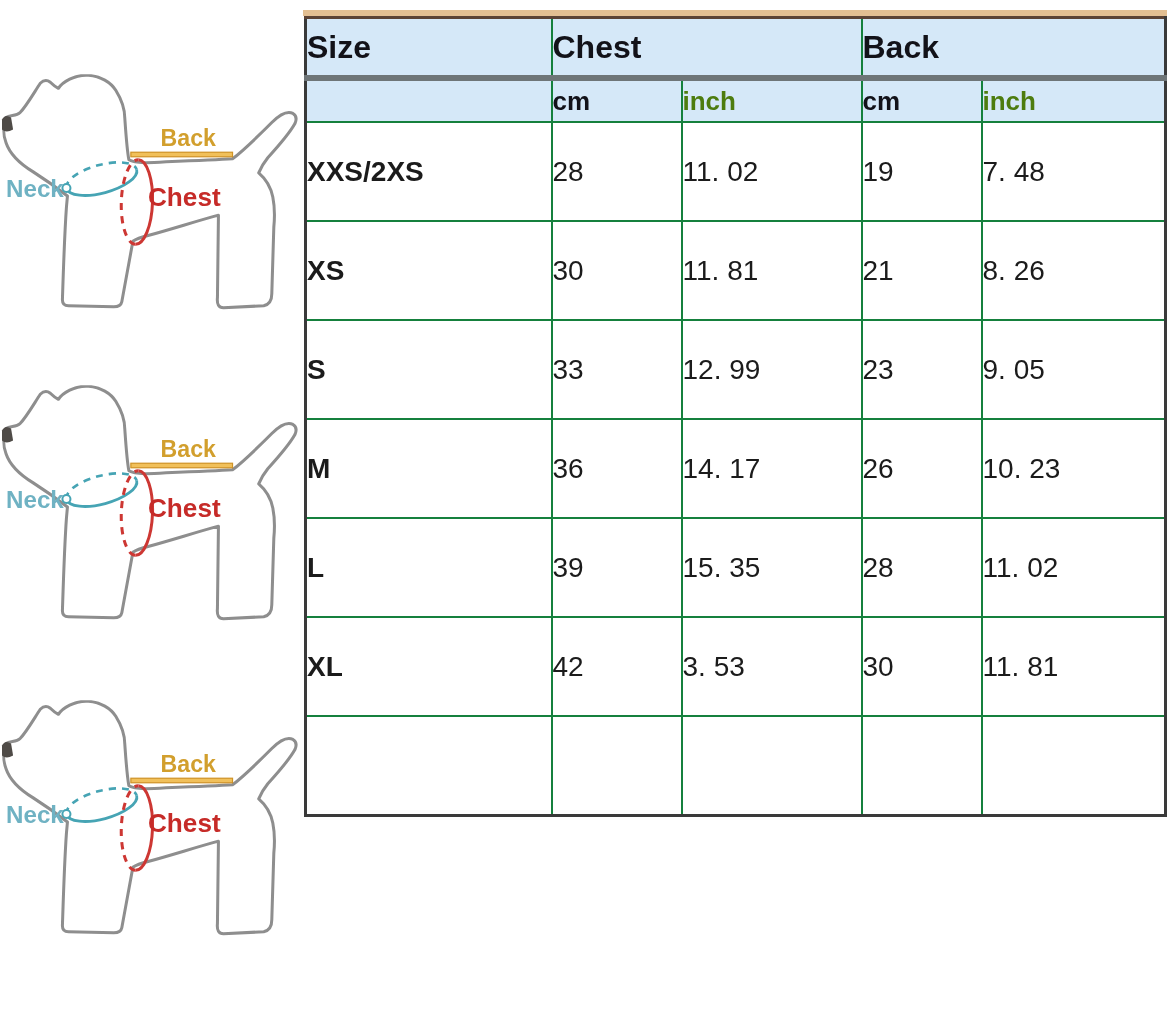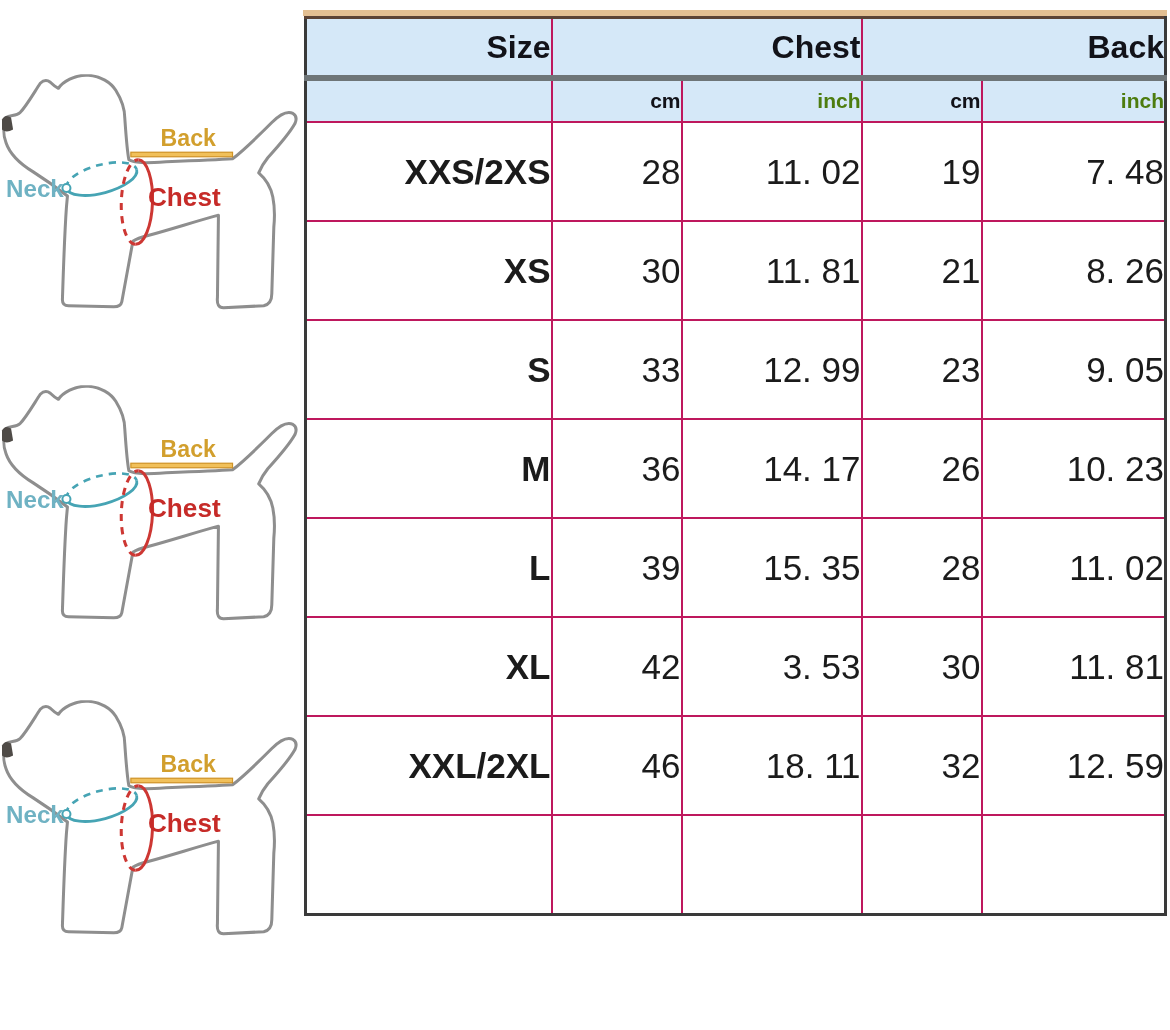--- a/index.html
+++ b/index.html
@@ -9,27 +9,27 @@
   .dog-svg{position:absolute;left:0;width:302px;height:238px;}
   .dog-1{top:74px;}
   .dog-2{top:385px;}
   .dog-3{top:700px;}
   svg text{font-family:"Liberation Sans",sans-serif;}
   
   .tan-bar{position:absolute;left:303px;top:10px;width:864px;height:6px;background:#e3bf92;}
   table.size-chart{position:absolute;left:304px;top:16px;width:860px;
     border-collapse:collapse;table-layout:fixed;background:#ffffff;}
   table.size-chart th,table.size-chart td{
-    border:2px solid #be185d;text-align:right;vertical-align:middle;
+    border:2px solid #15803d;text-align:left;vertical-align:middle;
     padding:0;overflow:hidden;white-space:nowrap;}
   table.size-chart{border:3px solid #3a3a3a;border-top:3px solid #5c4335;}
   tr.hdr-main th{height:56px;background:#d5e8f8;font-size:32px;font-weight:bold;
     color:#121219;border-bottom:6px solid #6e7578;}
-  tr.hdr-sub td{height:40px;background:#d5e8f8;font-size:21px;font-weight:bold;color:#121219;}
-  tr.data-row td{height:97px;font-size:35px;color:#1b1b1b;}
+  tr.hdr-sub td{height:40px;background:#d5e8f8;font-size:26px;font-weight:bold;color:#121219;}
+  tr.data-row td{height:97px;font-size:28px;color:#1b1b1b;}
   td.size-cell{font-weight:bold;font-size:33px;color:#111111;}
   .c-red{color:#d6352f;}
   tr.hdr-sub td.c-red{color:#4d7c0f;}
 </style>
 </head>
 <body>
 
 <div class="screen">
 
   <svg width="0" height="0" style="position:absolute">
@@ -160,27 +160,20 @@
         <td class="c-red">11. 02</td>
       </tr>
       <tr class="data-row">
         <td class="size-cell">XL</td>
         <td>42</td>
         <td class="c-red">3. 53</td>
         <td>30</td>
         <td class="c-red">11. 81</td>
       </tr>
       <tr class="data-row">
-        <td class="size-cell">XXL/2XL</td>
-        <td>46</td>
-        <td class="c-red">18. 11</td>
-        <td>32</td>
-        <td class="c-red">12. 59</td>
-      </tr>
-      <tr class="data-row">
         <td class="size-cell"></td>
         <td></td>
         <td class="c-red"></td>
         <td></td>
         <td class="c-red"></td>
       </tr>
     </tbody>
   </table>
 </div>
 

